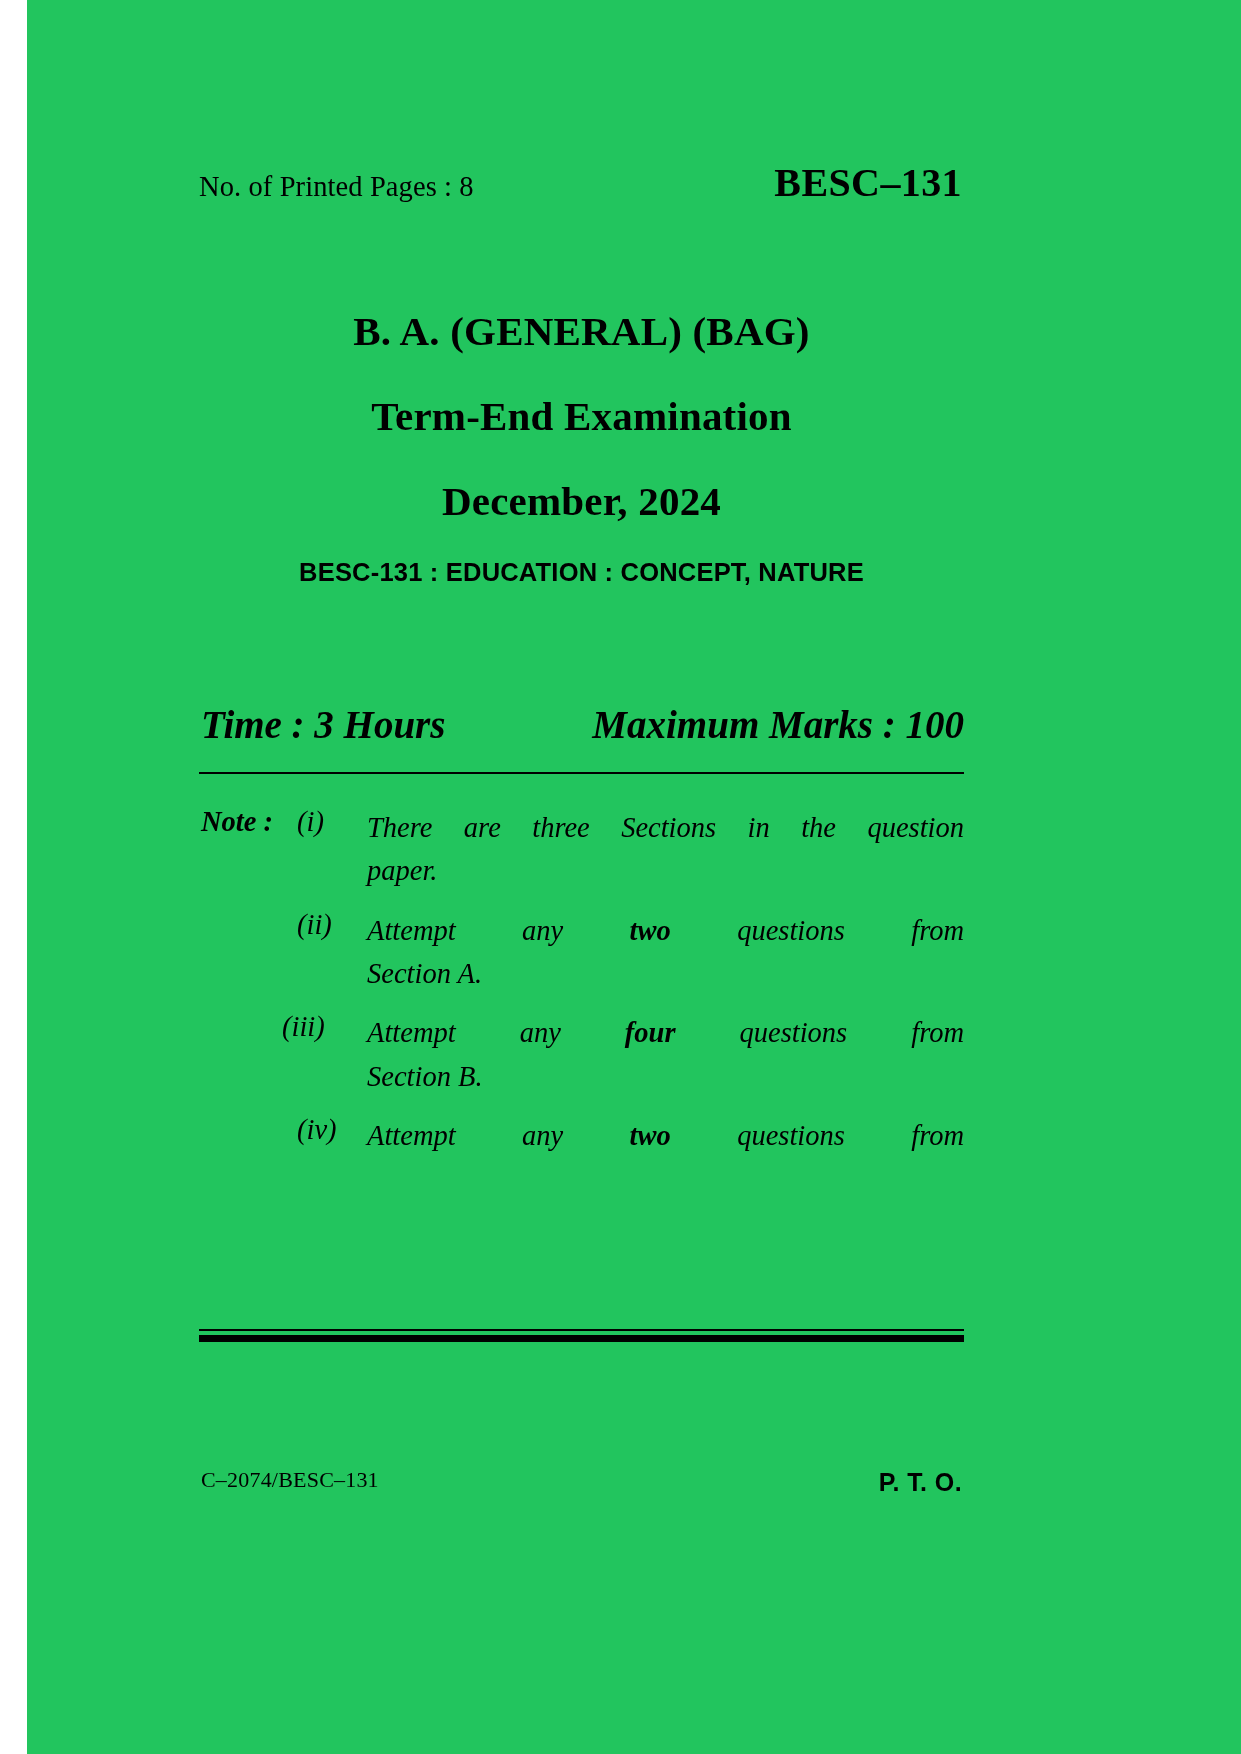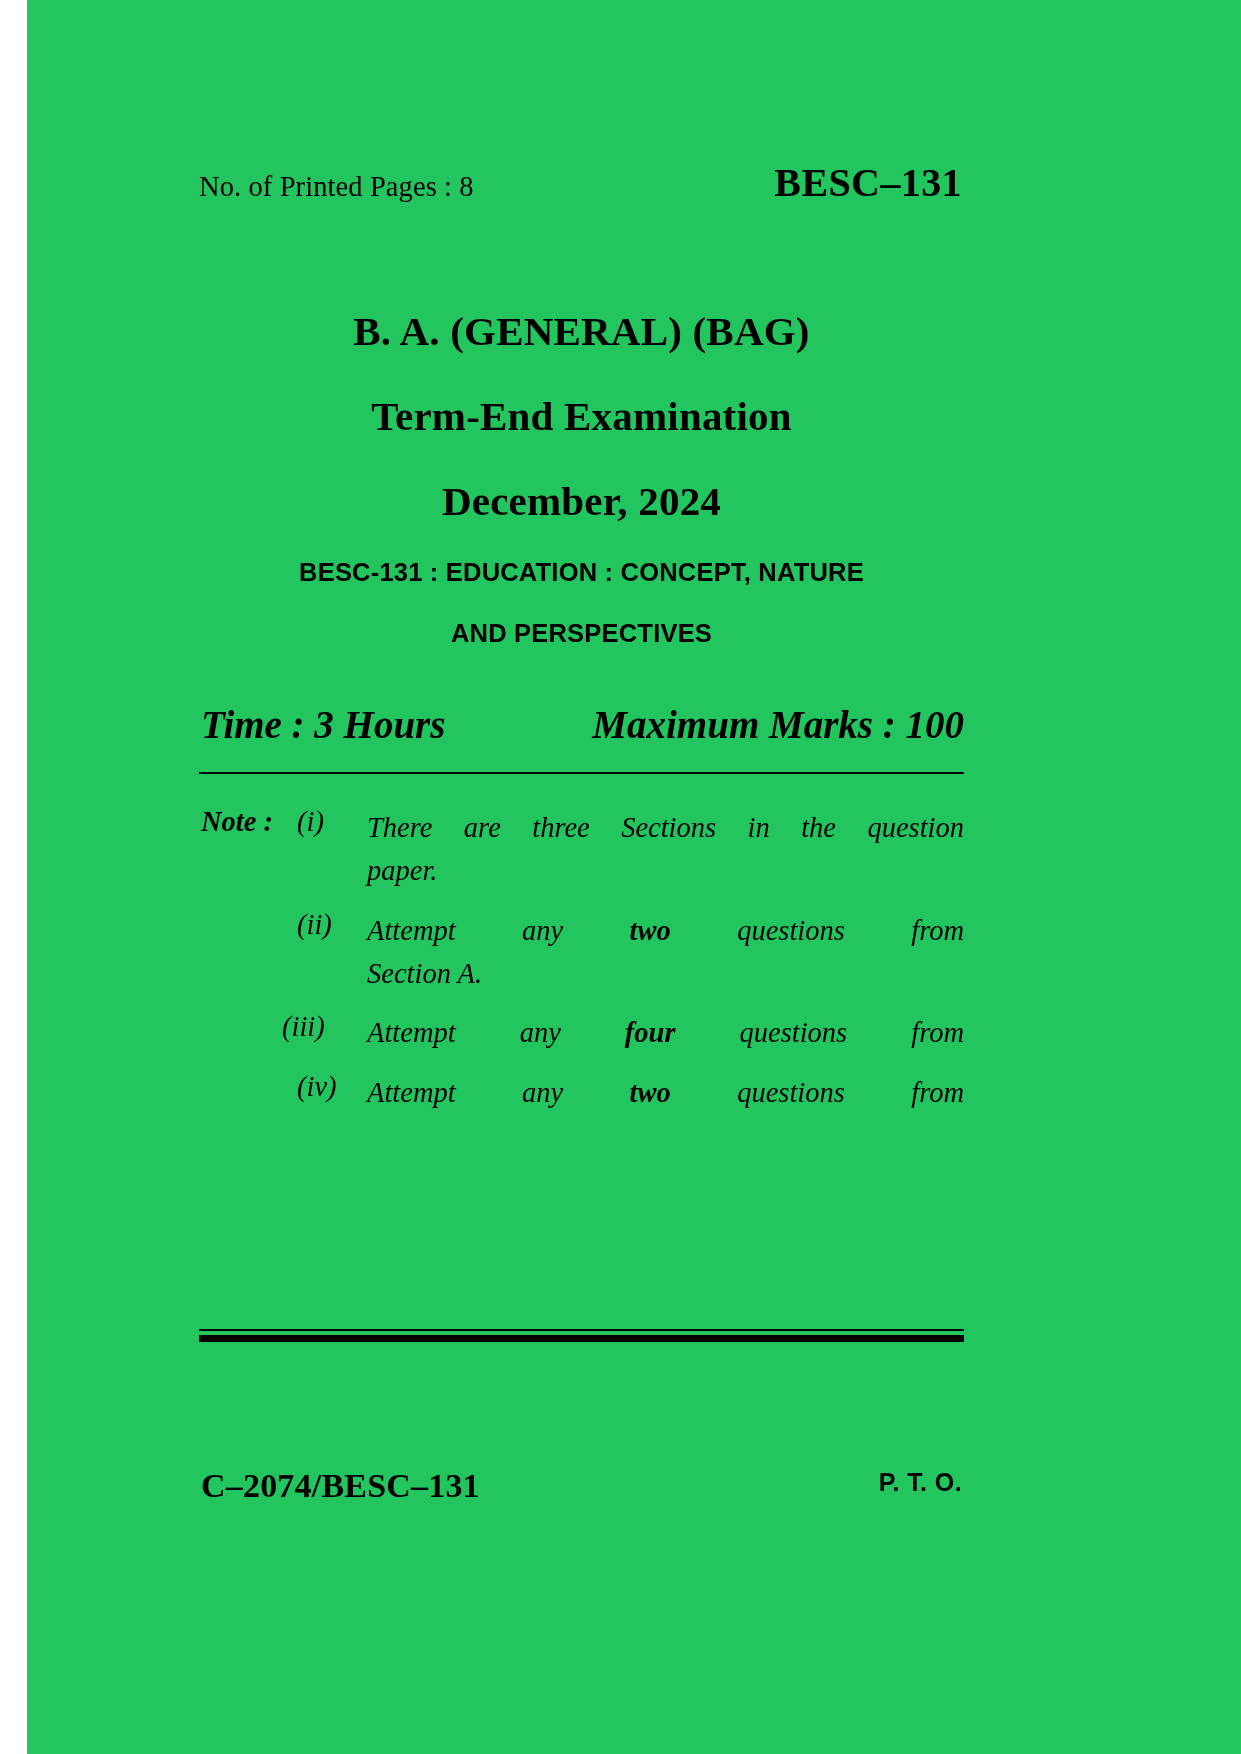--- a/index.html
+++ b/index.html
@@ -206,22 +206,22 @@
     left: 0;
     top: 1467px;
     width: 765px;
     height: 40px;
   }
   .footer-left {
     position: absolute;
     left: 2px;
     top: 0;
     font-family: "Liberation Serif", serif;
-    font-weight: bold;
-    font-size: 34px;
+    font-weight: normal;
+    font-size: 22px;
     letter-spacing: 0.2px;
     white-space: nowrap;
   }
   .footer-right {
     position: absolute;
     right: 2px;
     top: 1px;
     font-family: "Liberation Sans", sans-serif;
     font-weight: bold;
     font-size: 25px;
@@ -238,21 +238,20 @@
     <div class="header-row">
       <div class="printed-pages">No. of Printed Pages : 8</div>
       <div class="course-code">BESC–131</div>
     </div>
 
     <div class="title-block">
       <div class="t-line">B. A. (GENERAL) (BAG)</div>
       <div class="t-line">Term-End Examination</div>
       <div class="t-line date">December, 2024</div>
       <div class="subject-line">BESC-131 : EDUCATION : CONCEPT, NATURE</div>
-      <div class="subject-line second">AND PERSPECTIVES</div>
     </div>
 
     <div class="meta-row">
       <div class="meta-left">Time : 3 Hours</div>
       <div class="meta-right">Maximum Marks : 100</div>
     </div>
 
     <div class="rule-top"></div>
 
     <div class="note-block">
@@ -271,20 +270,21 @@
         <div class="note-text">
           <span class="first-line"><span>Attempt any </span><b>two</b><span> questions from</span></span>
           <span class="second-line">Section A.</span>
         </div>
       </div>
 
       <div class="note-item">
         <span class="roman r3">(iii)</span>
         <div class="note-text">
           <span class="first-line"><span>Attempt any </span><b>four</b><span> questions from</span></span>
+          <span class="second-line">Section B.</span>
         </div>
       </div>
 
       <div class="note-item">
         <span class="roman r4">(iv)</span>
         <div class="note-text">
           <span class="first-line"><span>Attempt any </span><b>two</b><span> questions from</span></span>
         </div>
       </div>
 

